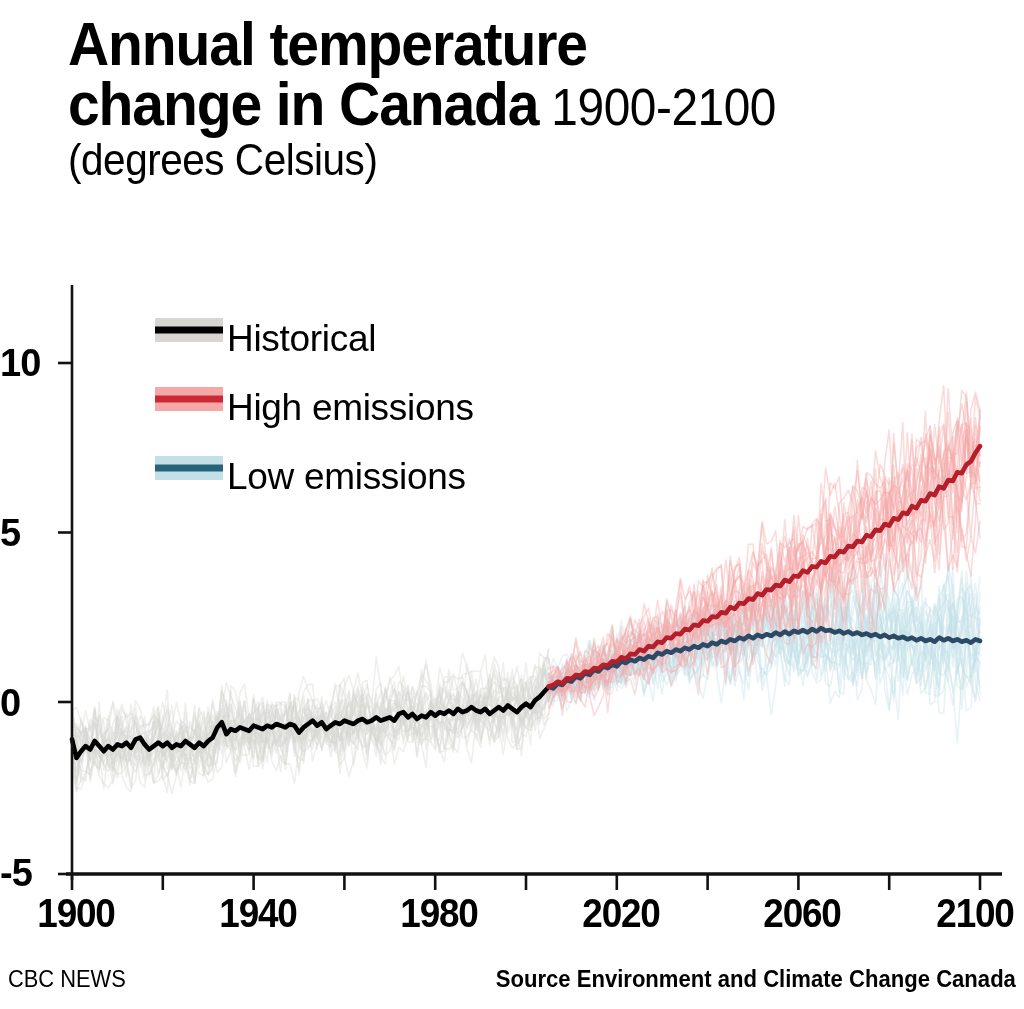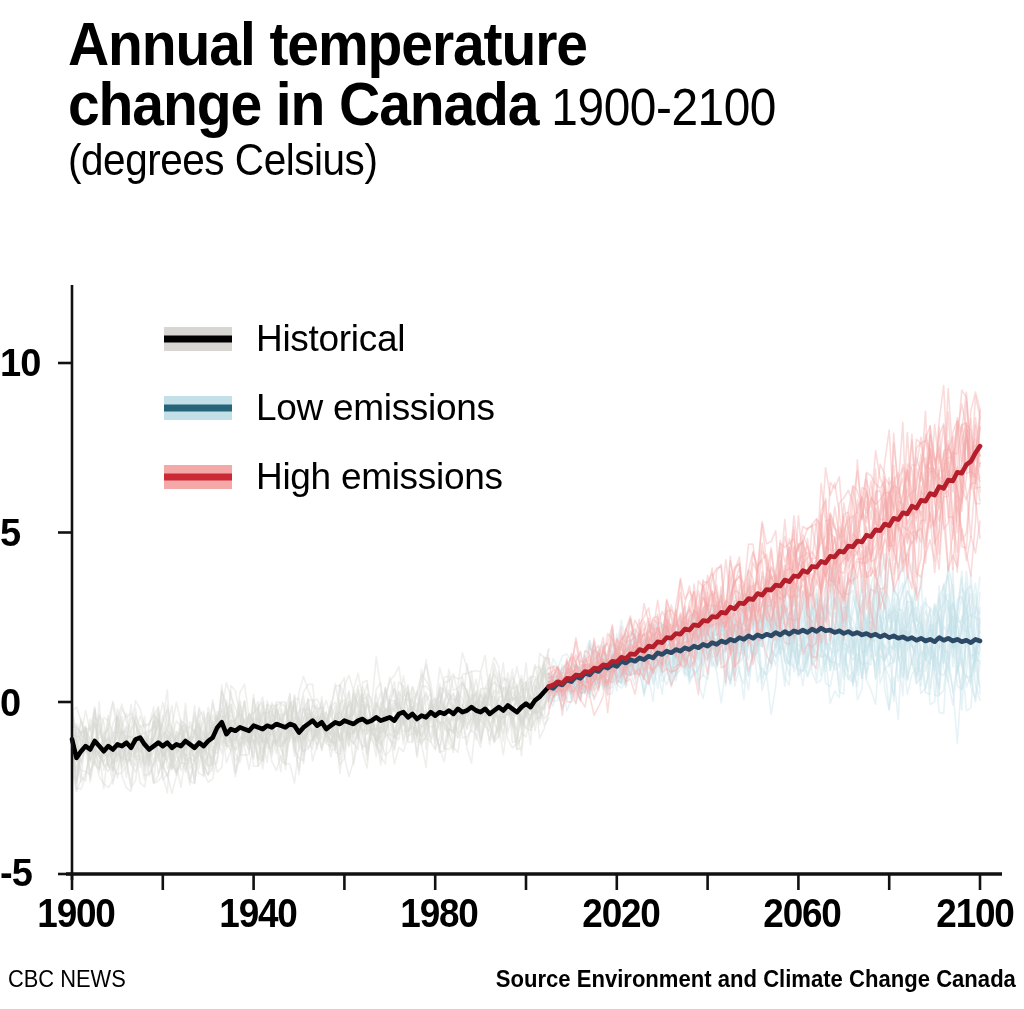--- a/index.html
+++ b/index.html
@@ -74,23 +74,21 @@
   #legend {
     position: absolute;
     left: 155px;
     top: 318px;
     display: flex;
     flex-direction: column;
     gap: 27px;
   }
   .legend-item {
     display: flex;
-    align-items: center;
-    gap: 24px;
-    margin-left: 9px;
+    gap: 4px;
   }
   .legend-swatch {
     position: relative;
     width: 68px;
     height: 24px;
     flex: 0 0 auto;
   }
   .legend-band {
     position: absolute;
     left: 0;
@@ -288,29 +286,29 @@
   <div id="legend">
     <div class="legend-item">
       <span class="legend-swatch">
         <span class="legend-band" style="background:#d8d6d2;"></span>
         <span class="legend-mid" style="background:#000000;"></span>
       </span>
       <span class="legend-label">Historical</span>
     </div>
     <div class="legend-item">
       <span class="legend-swatch">
+        <span class="legend-band" style="background:#f5a8a8;"></span>
+        <span class="legend-mid" style="background:#cc2936;"></span>
+      </span>
+      <span class="legend-label">High emissions</span>
+    </div>
+    <div class="legend-item">
+      <span class="legend-swatch">
         <span class="legend-band" style="background:#c3e0e9;"></span>
         <span class="legend-mid" style="background:#26647a;"></span>
       </span>
       <span class="legend-label">Low emissions</span>
     </div>
-    <div class="legend-item">
-      <span class="legend-swatch">
-        <span class="legend-band" style="background:#f5a8a8;"></span>
-        <span class="legend-mid" style="background:#cc2936;"></span>
-      </span>
-      <span class="legend-label">High emissions</span>
-    </div>
   </div>
 </div>
 
 <div id="footer-left">CBC NEWS</div>
 <div id="footer-right">Source Environment and Climate Change Canada</div>
 
 </body></html>

